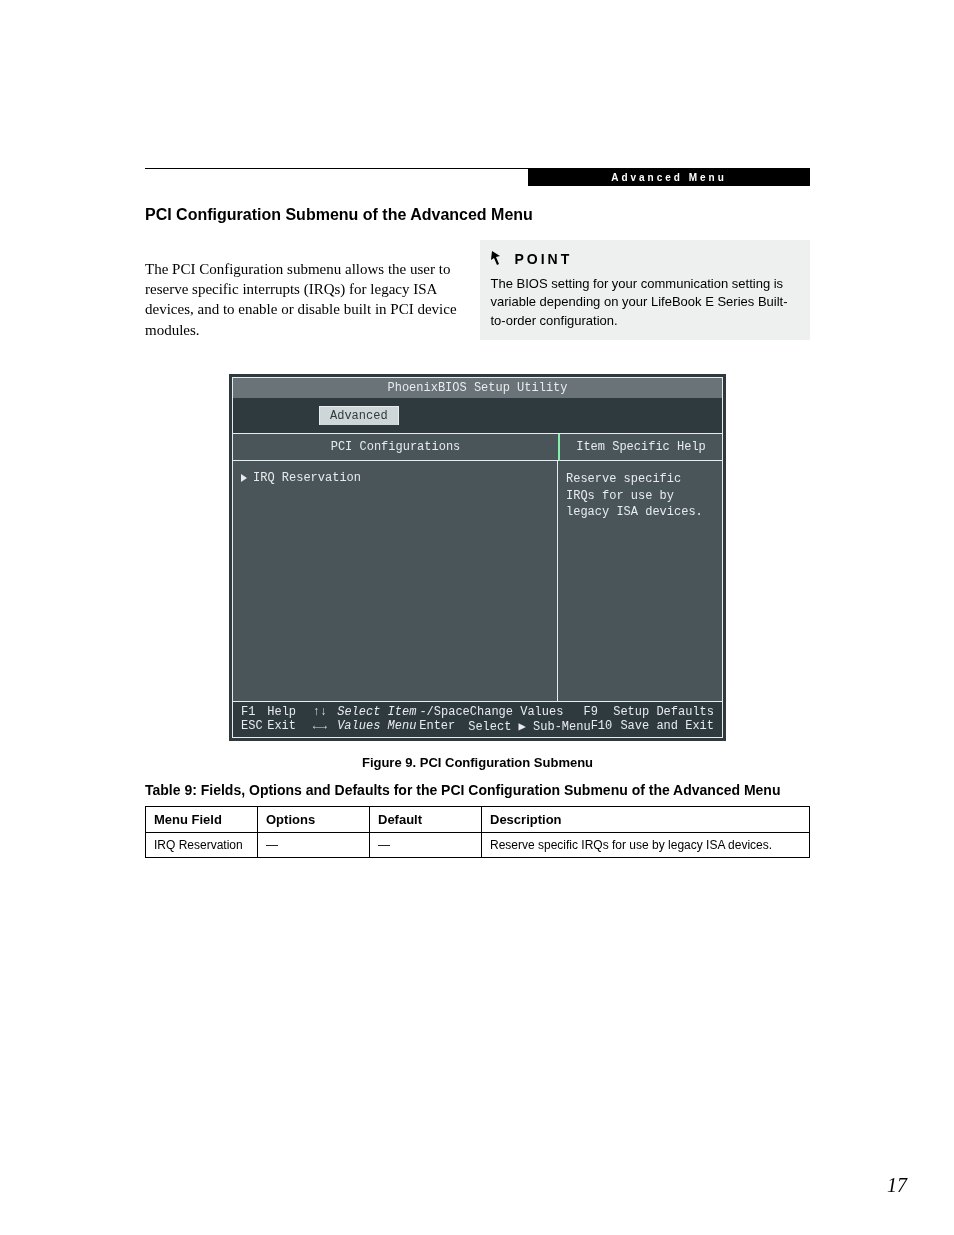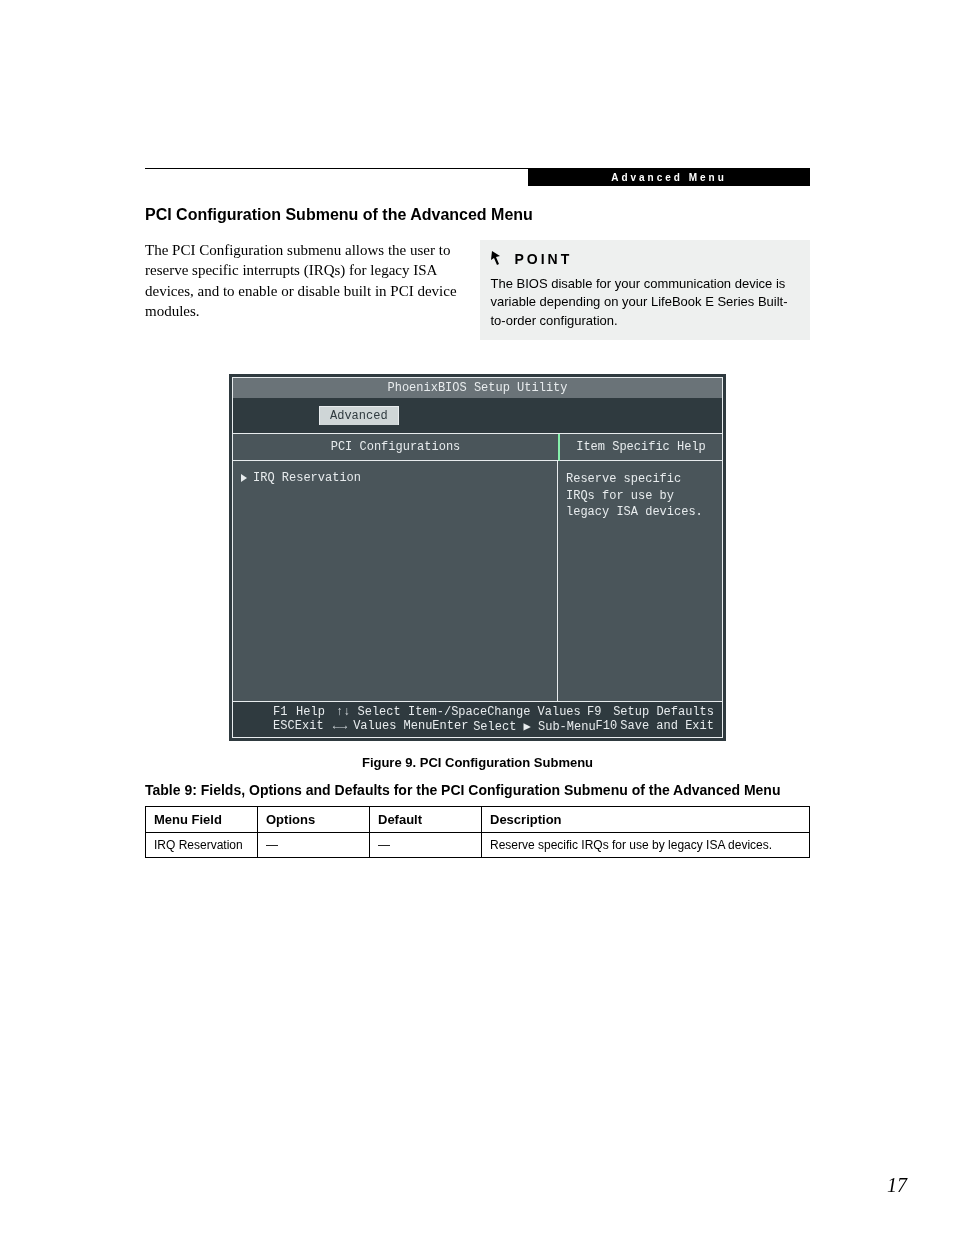--- a/index.html
+++ b/index.html
@@ -6,21 +6,21 @@
   body{width:954px;height:1235px;position:relative;
        font-family:"Times New Roman",Times,serif;font-size:15px;}
   .page{position:absolute;left:145px;top:168px;width:665px;}
   .toprule{border-top:1px solid #000;height:0;}
   .topstrip{position:absolute;top:168px;left:528px;width:282px;height:18px;
             background:#000;color:#fff;font-size:10px;letter-spacing:3px;
             font-family:Arial,Helvetica,sans-serif;font-weight:bold;
             display:flex;align-items:center;justify-content:center;}
   .heading{font-family:Arial,Helvetica,sans-serif;font-weight:bold;
            font-size:16px;margin-top:38px;margin-bottom:16px;}
-  .twocol{display:flex;gap:4px;}
+  .twocol{display:flex;gap:4px;align-items:flex-end;}
   .leftcol{width:332px;font-family:"Times New Roman",Times,serif;
            font-size:15px;line-height:1.35;}
   .pointbox{width:310px;background:#eef0ef;padding:8px 10px 10px 10px;
             font-family:Arial,Helvetica,sans-serif;font-size:13px;
             line-height:1.4;}
   .pointhdr{display:flex;align-items:center;gap:6px;margin-bottom:4px;}
   .pointlabel{font-weight:bold;letter-spacing:3px;font-size:14px;}
   
   .bioswrap{margin:34px 0 0 84px;width:497px;
             font-family:"Courier New",Courier,monospace;font-size:12px;
@@ -37,26 +37,26 @@
   .bodyinner{display:flex;height:240px;}
   .bileft{width:325px;border-right:1px solid #e8ecee;
           background:#4a555a;padding:10px 8px;box-sizing:border-box;}
   .biright{flex:1;background:#4a555a;padding:10px 8px;box-sizing:border-box;
            line-height:1.4;}
   .rowitem{display:flex;align-items:center;gap:6px;}
   .tri{display:inline-block;width:0;height:0;border-left:6px solid #e8ecee;
        border-top:4px solid transparent;border-bottom:4px solid transparent;}
   .biosfoot{background:#2f3a3f;border:1px solid #e8ecee;border-top:none;
             padding:3px 8px;}
-  .footrow{display:flex;white-space:pre;margin-left:32px;}
+  .footrow{display:flex;white-space:pre;}
   .footrow span{display:inline-block;}
   .fk{width:30px;}
   .fl{width:52px;}
   .fa{width:28px;color:#d7dde0;}
-  .fs{width:94px;}
+  .fs{width:94px;font-style:italic;}
   .fk2{width:56px;}
   .fv{width:130px;}
   .fr{width:34px;}
   .caption{font-family:Arial,Helvetica,sans-serif;font-size:13px;
            font-weight:bold;text-align:center;margin:14px 0 12px 0;}
   .tablecap{font-family:Arial,Helvetica,sans-serif;font-weight:bold;
             font-size:14px;margin-bottom:8px;}
   table.fields{width:665px;border-collapse:collapse;
                font-family:Arial,Helvetica,sans-serif;font-size:12px;}
   table.fields th,table.fields td{border:1px solid #000;text-align:left;
@@ -85,21 +85,21 @@
     <div class="leftcol">The PCI Configuration submenu allows the user to reserve specific interrupts (IRQs) for legacy ISA devices, and to enable or disable built in PCI device modules.</div>
     <div class="pointbox">
       <div class="pointhdr">
         <span>
           <svg width="18" height="18" viewBox="0 0 18 18">
             <path d="M2 3 L10 8 L6 9 L9 16 L7 17 L4 10 L1 12 Z" fill="#000"></path>
           </svg>
         </span>
         <span class="pointlabel">POINT</span>
       </div>
-      <div>The BIOS disable for your communication device is variable depending on your LifeBook E Series Built-to-order configuration.</div>
+      <div>The BIOS setting for your communication setting is variable depending on your LifeBook E Series Built-to-order configuration.</div>
     </div>
   </div>
 
   <div class="bioswrap">
     <div class="biosframe">
       <div class="biostitle">PhoenixBIOS Setup Utility</div>
       <div class="tabrow">
         <span class="tab">Advanced</span>
       </div>
       <div style="border:1px solid #e8ecee;">

